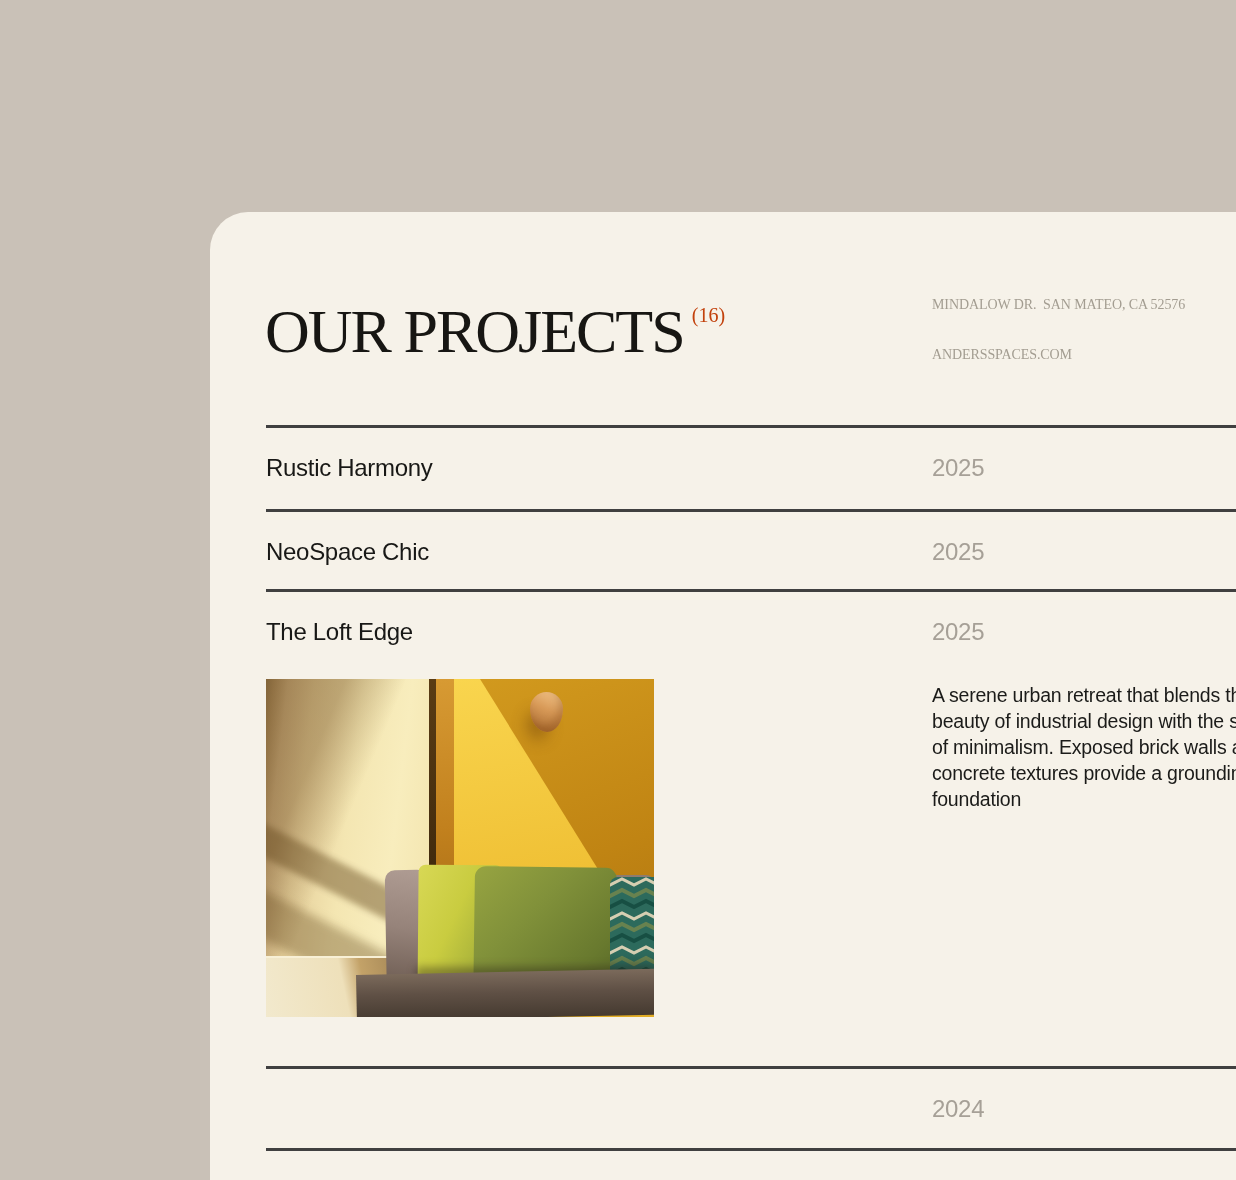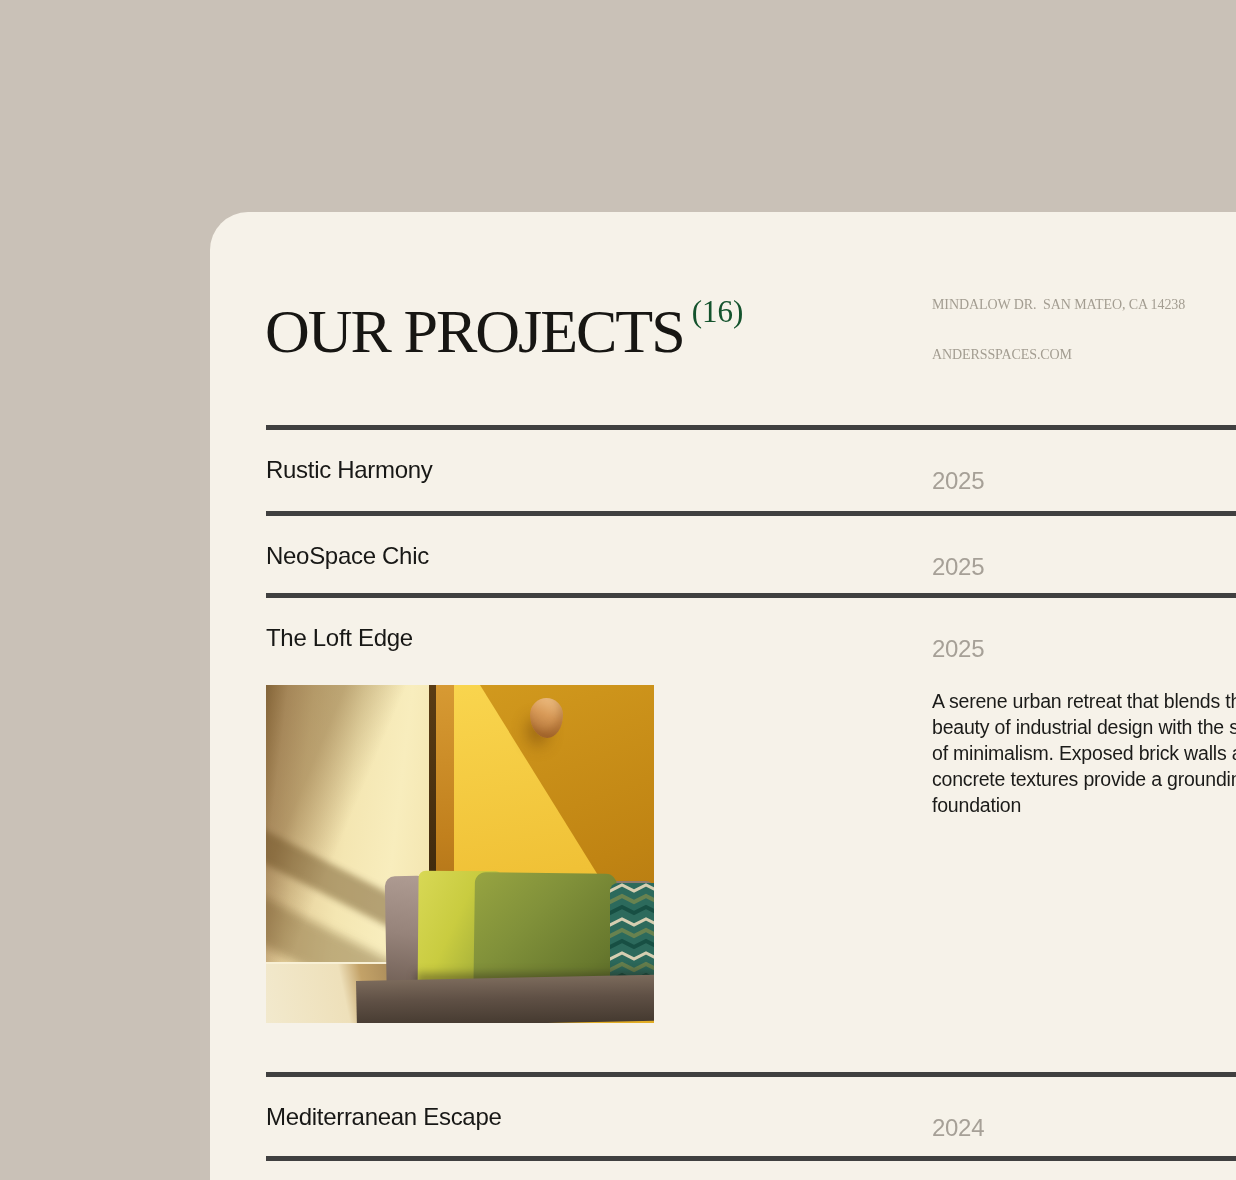--- a/index.html
+++ b/index.html
@@ -14,42 +14,42 @@
     background:#f6f2e9;border-top-left-radius:38px;
   }
   
   .title{
     position:absolute;left:55px;top:46px;
     font-family:"Liberation Serif",serif;font-weight:400;
     font-size:62px;line-height:1;letter-spacing:-2px;color:#171613;
     white-space:nowrap;
   }
   .count{
-    font-family:"Liberation Serif",serif;font-size:31px;letter-spacing:0;
-    color:#14532d;position:relative;top:-30px;margin-left:8px;
+    font-family:"Liberation Serif",serif;font-size:20px;letter-spacing:0;
+    color:#c2410c;position:relative;top:-30px;margin-left:8px;
   }
   .address{
     position:absolute;left:722px;top:52px;
     font-family:"Liberation Serif",serif;font-size:14px;line-height:16.5px;
     color:#a39d91;letter-spacing:-0.1px;white-space:pre-wrap;
   }
   
   .list{position:absolute;left:56px;right:0;top:213px;}
-  .row{position:relative;border-top:5px solid #404040;}
+  .row{position:relative;border-top:3px solid #404040;}
   .row-0{height:81px;}
   .row-1{height:77px;}
   .row-2{height:474px;text-decoration:underline;}
   .row-3{height:79px;}
   .row-4{height:200px;}
   .pname{
     position:absolute;left:0;top:26px;
     font-size:24px;letter-spacing:-0.3px;color:#181816;white-space:nowrap;
   }
   .pyear{
-    position:absolute;left:666px;top:37px;
+    position:absolute;left:666px;top:26px;
     font-size:24px;letter-spacing:-0.3px;color:#a6a097;white-space:nowrap;
   }
   .pdesc{
     position:absolute;left:666px;top:70px;width:372px;
     font-size:19.5px;line-height:26px;letter-spacing:-0.2px;color:#1b1b19;
   }
   
   .photo{position:absolute;left:0;top:87px;width:388px;height:338px;overflow:hidden;background:#e8d39a;}
   .photo *{position:absolute;}
   .wall-left{left:0;top:0;width:163px;height:338px;
@@ -90,21 +90,21 @@
     background:linear-gradient(180deg,#7b6a5b 0%,#5f5045 45%,#453a30 100%);}
 </style>
 </head>
 <body>
 
 <div class="card">
 
   <h1 class="title"><span>OUR PROJECTS</span><span class="count">(16)</span></h1>
 
   <div class="address">
-    <div>MINDALOW DR.  SAN MATEO, CA 14238</div>
+    <div>MINDALOW DR.  SAN MATEO, CA 52576</div>
     <div>ANDERSSPACES.COM</div>
   </div>
 
   <div class="list">
 
     <div class="row row-0">
       <span class="pname">Rustic Harmony</span>
       <span class="pyear">2025</span>
     </div>
 
@@ -150,21 +150,20 @@
             <rect width="44" height="136" fill="url(#zz)"></rect>
             <rect width="44" height="136" fill="url(#shade)"></rect>
           </svg>
         </div>
         <div class="under-shadow"></div>
         <div class="seat"></div>
       </div>
     </div>
 
     <div class="row row-3">
-      <span class="pname">Mediterranean Escape</span>
       <span class="pyear">2024</span>
     </div>
 
     <div class="row row-4">
       <span class="pname">NeoSpace</span>
       <span class="pyear">2024</span>
     </div>
 
   </div>
 </div>

